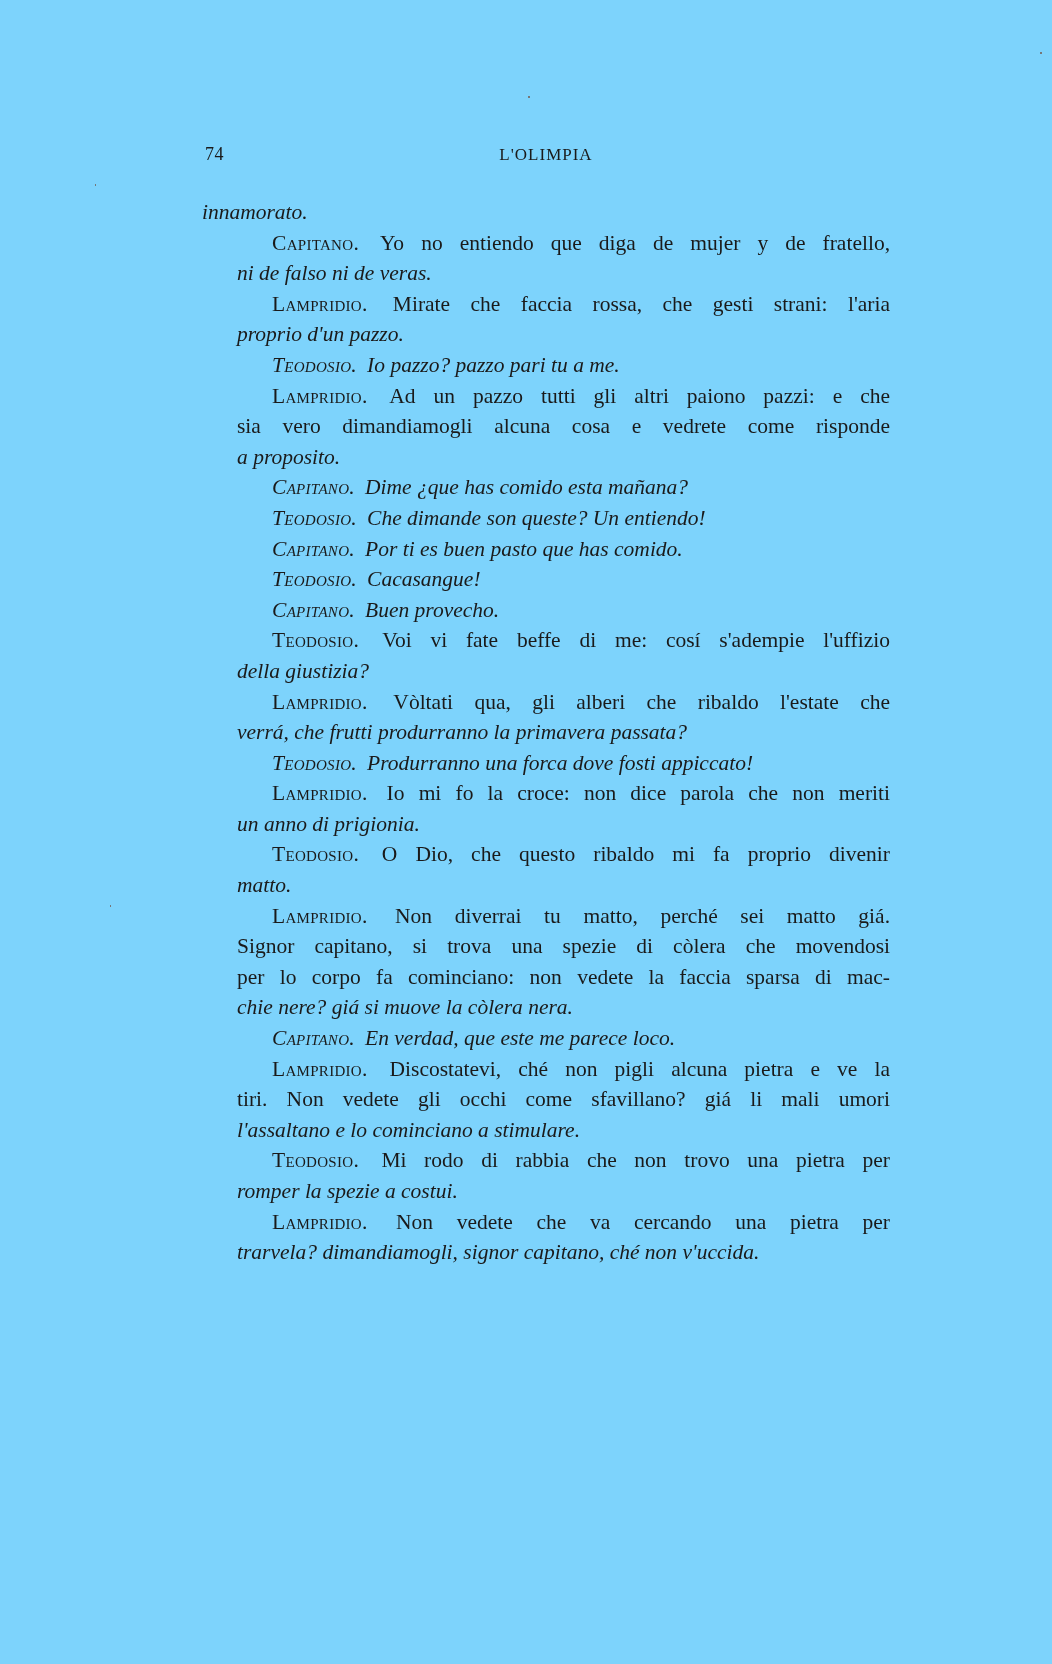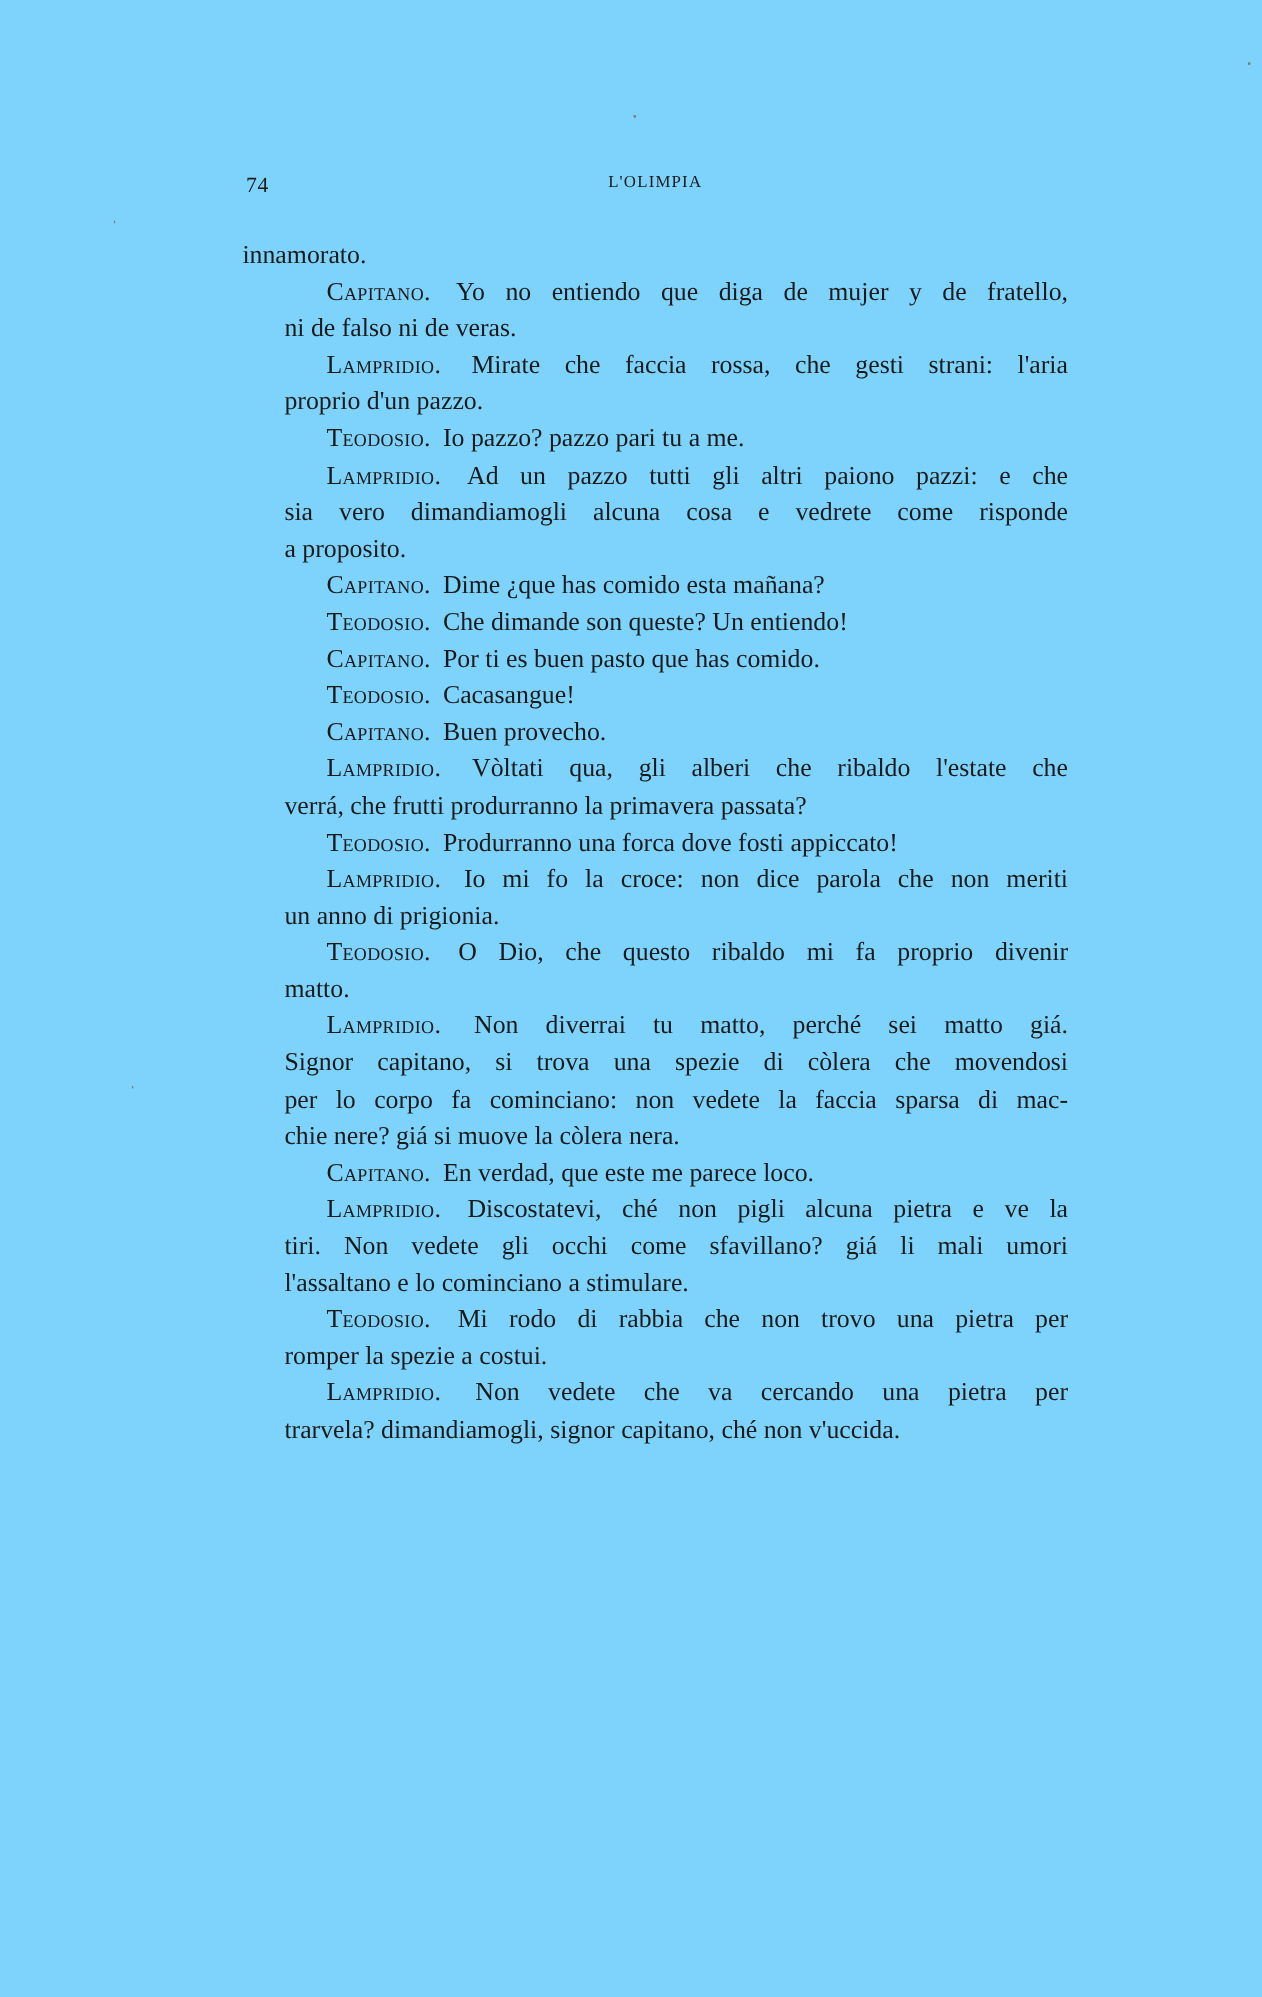--- a/index.html
+++ b/index.html
@@ -37,21 +37,21 @@
     top: 2px;
     font-size: 18px;
   }
   .running-title {
     position: absolute;
     left: 0;
     width: 686px;
     text-align: center;
     top: 3px;
     font-variant: small-caps;
-    font-size: 14px;
+    font-size: 17px;
     letter-spacing: 1px;
     font-family: Liberation Serif, serif;
   }
   .body-text {
     position: absolute;
     top: 197px;
     left: 202px;
     width: 688px;
     font-size: 21.5px;
     line-height: 30.6px;
@@ -74,20 +74,21 @@
     margin-right: 5px;
   }
   .line {
     display: block;
     text-align: justify;
     text-align-last: justify;
     white-space: normal;
   }
   .line.last {
     text-align-last: left;
+    font-style: italic;
   }
   .line.indent {
     padding-left: 35px;
   }
   .speck {
     position: absolute;
     width: 2px;
     height: 2px;
     background: #777;
   }
@@ -136,20 +137,24 @@
       <div class="para speech">
         <span class="line last indent"><span class="speaker">Capitano</span><span class="speaker-dot">.</span> <span>Por ti es buen pasto que has comido.</span></span>
       </div>
       <div class="para speech">
         <span class="line last indent"><span class="speaker">Teodosio</span><span class="speaker-dot">.</span> <span>Cacasangue!</span></span>
       </div>
       <div class="para speech">
         <span class="line last indent"><span class="speaker">Capitano</span><span class="speaker-dot">.</span> <span>Buen provecho.</span></span>
       </div>
       <div class="para speech">
+        <span class="line indent"><span class="speaker">Teodosio</span><span class="speaker-dot">.</span> <span>Voi vi fate beffe di me: cosí s'adempie l'uffizio</span></span>
+        <span class="line last"><span>della giustizia?</span></span>
+      </div>
+      <div class="para speech">
         <span class="line indent"><span class="speaker">Lampridio</span><span class="speaker-dot">.</span> <span>Vòltati qua, gli alberi che ribaldo l'estate che</span></span>
         <span class="line last"><span>verrá, che frutti produrranno la primavera passata?</span></span>
       </div>
       <div class="para speech">
         <span class="line last indent"><span class="speaker">Teodosio</span><span class="speaker-dot">.</span> <span>Produrranno una forca dove fosti appiccato!</span></span>
       </div>
       <div class="para speech">
         <span class="line indent"><span class="speaker">Lampridio</span><span class="speaker-dot">.</span> <span>Io mi fo la croce: non dice parola che non meriti</span></span>
         <span class="line last"><span>un anno di prigionia.</span></span>
       </div>

